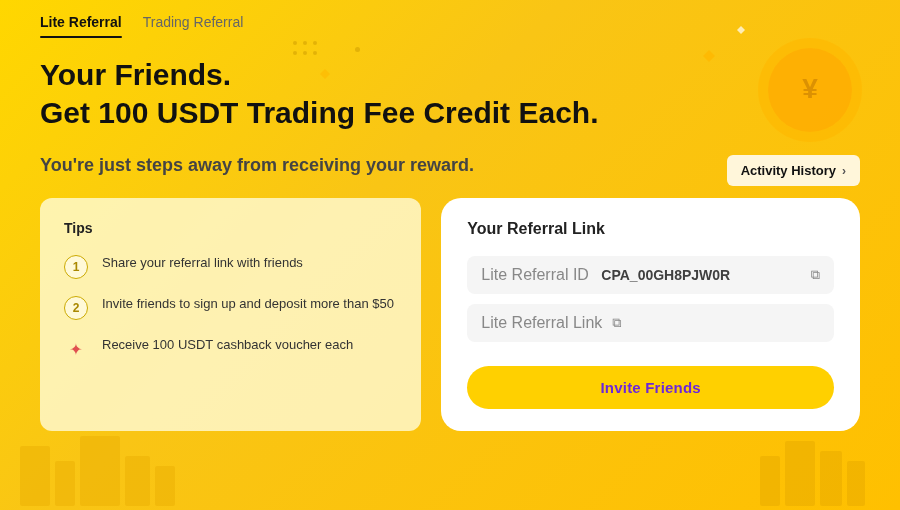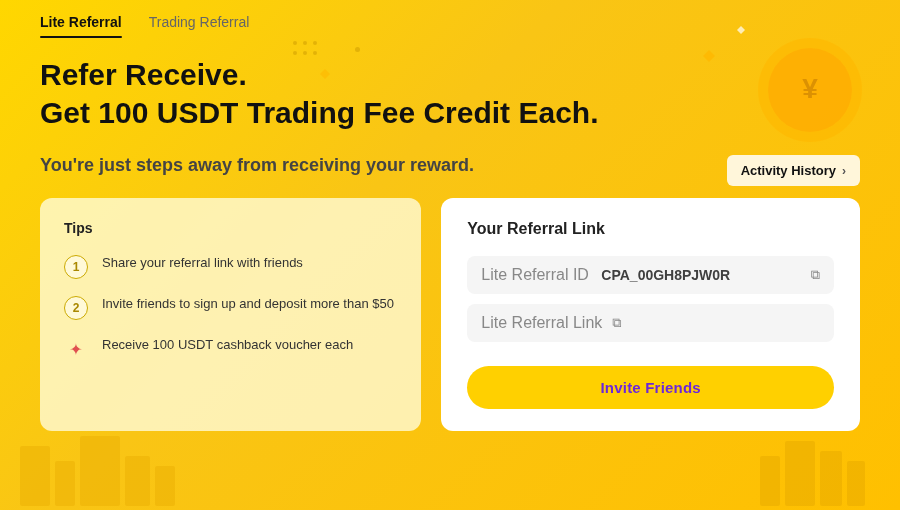--- a/index.html
+++ b/index.html
@@ -17,21 +17,21 @@
       height: 510px;
       background: linear-gradient(135deg, #FFD700 0%, #F9C515 40%, #FFC000 100%);
       position: relative;
       overflow: hidden;
       padding: 0 40px;
     }
 
     
     .tabs {
       display: flex;
-      gap: 27px;
+      gap: 21px;
       padding-top: 14px;
       padding-bottom: 0;
       position: relative;
       z-index: 2;
     }
     .tab {
       font-size: 14px;
       font-weight: 500;
       cursor: pointer;
       padding-bottom: 8px;
@@ -166,21 +166,21 @@
     }
     .tip-text {
       font-size: 13px;
       color: #333;
       line-height: 1.4;
     }
 
     
     .referral-card {
       background: #fff;
-      border-radius: 12px;
+      border-radius: 20px;
       padding: 22px 26px;
       flex: 1.1;
       min-height: 220px;
     }
     .referral-title {
       font-size: 16px;
       font-weight: 700;
       color: #222;
       margin-bottom: 18px;
     }
@@ -322,21 +322,21 @@
     </svg>
   </div>
 
   <div class="tabs">
     <div class="tab active">Lite Referral</div>
     <div class="tab inactive">Trading Referral</div>
   </div>
 
   <div class="hero">
     <div class="hero-title">
-      <span>Refer Receive.</span><br>
+      <span>Your Friends.</span><br>
       <span>Get 100 USDT Trading Fee Credit Each.</span>
     </div>
     <div class="hero-row">
       <div class="hero-subtitle">You're just steps away from receiving your reward.</div>
       <button class="activity-btn">
         <span>Activity History</span>
         <span class="chevron">›</span>
       </button>
     </div>
   </div>

